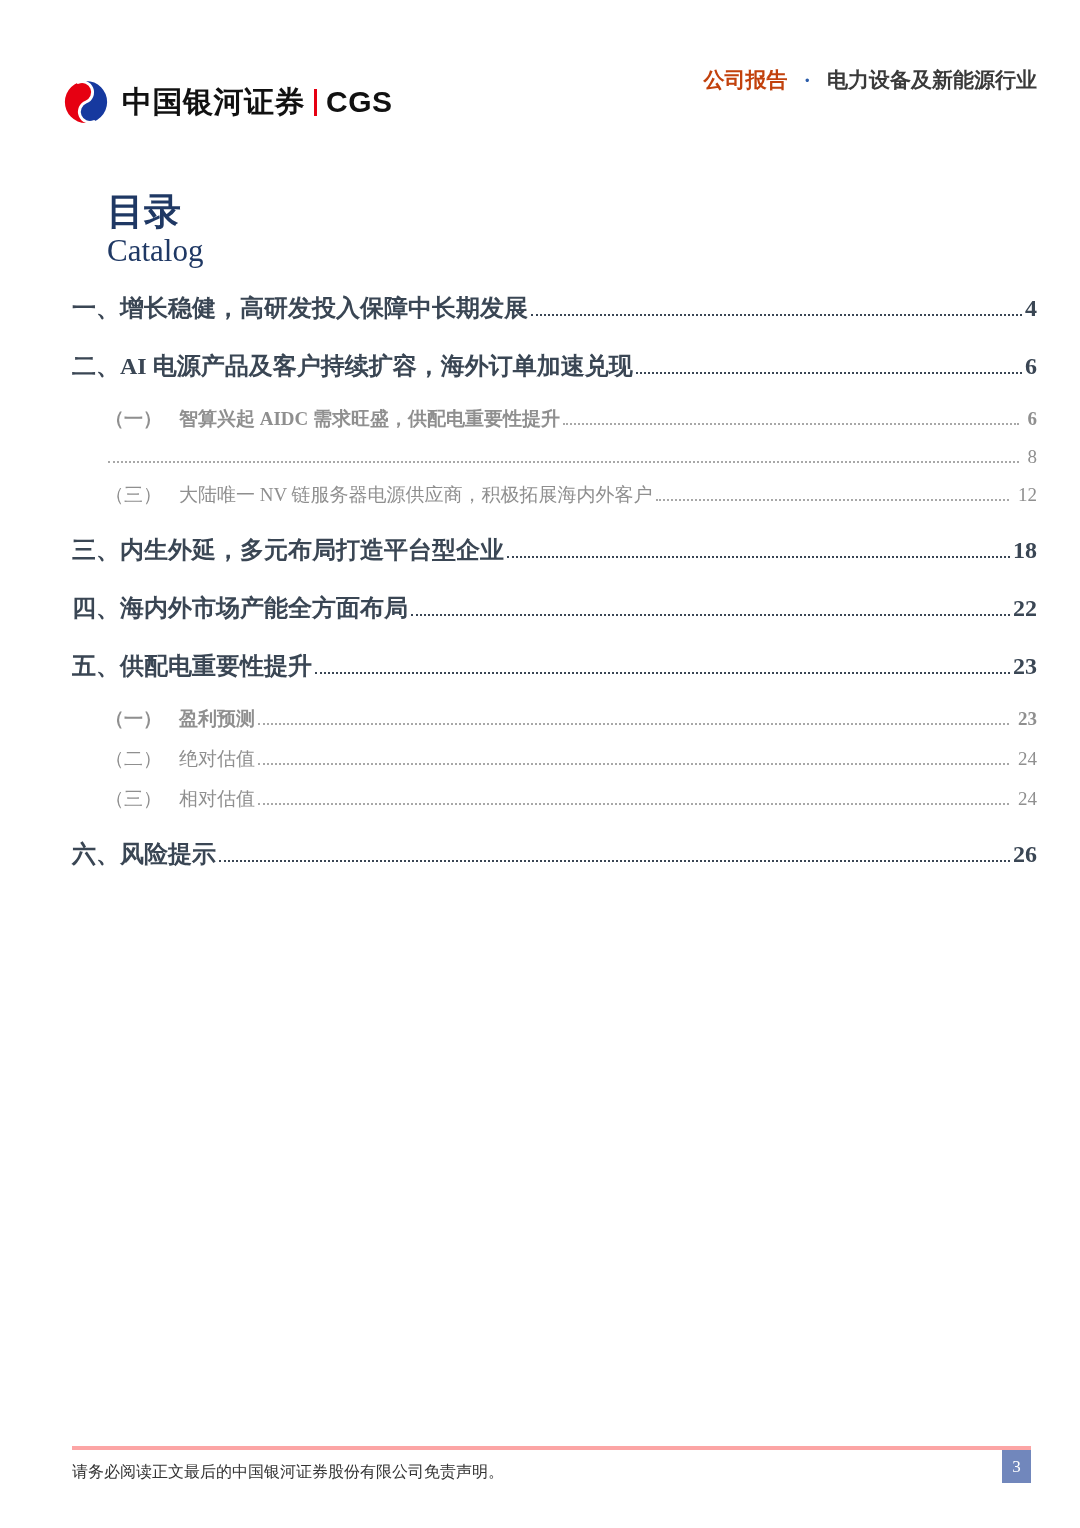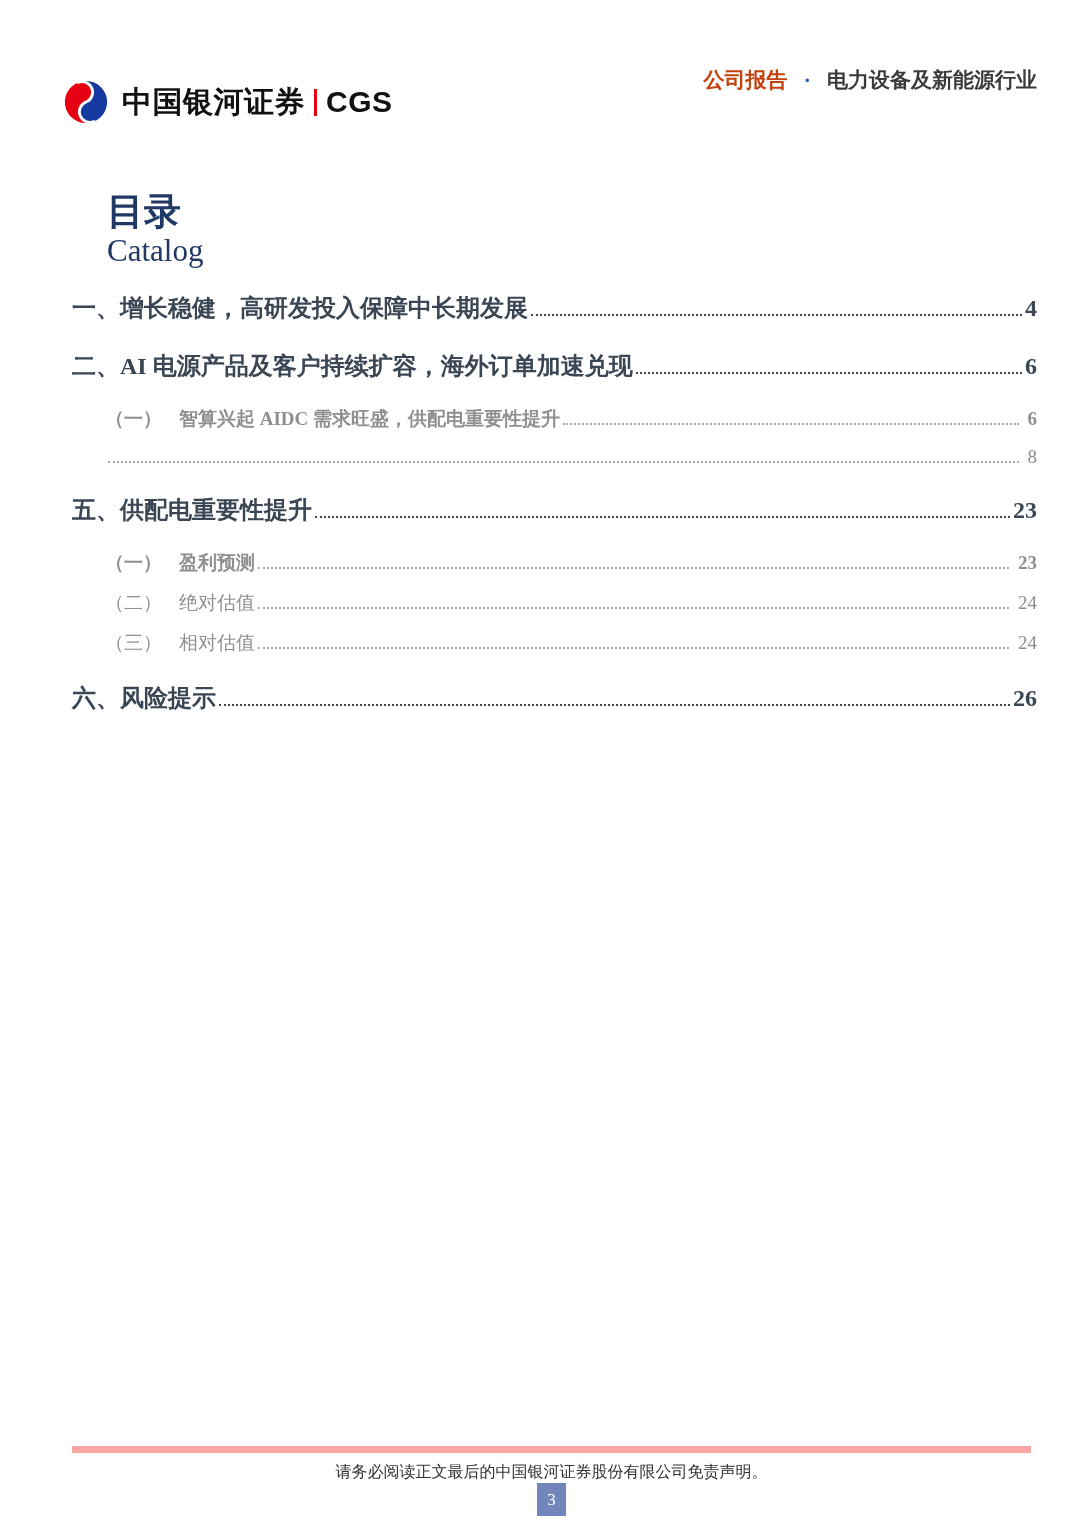--- a/index.html
+++ b/index.html
@@ -98,25 +98,24 @@
   .lvl1 + .lvl2 { margin-top: 24px; font-weight: bold; }
   .toc-row:first-child { margin-top: 0; }
   .toc-num { margin-right: 17px; }
 
   
   .footer {
     position: absolute;
     left: 72px;
     right: 49px;
     top: 1446px;
-    border-top: 7px solid #fca5a5;
+    border-top: 4px solid #fca5a5;
     display: flex;
     justify-content: space-between;
-    align-items: center;
-    flex-direction: column;
+    align-items: flex-end;
   }
   .disclaimer {
     font-size: 16px;
     color: #333333;
     padding-top: 9px;
   }
   .page-badge {
     width: 29px;
     height: 33px;
     background: #7187BC;
@@ -174,20 +173,35 @@
         </div>
         <div class="toc-row lvl2">
           <span class="toc-label"><span class="toc-num">（一）</span><span>智算兴起 AIDC 需求旺盛，供配电重要性提升</span></span>
           <span class="toc-leader"></span>
           <span class="toc-page">6</span>
         </div>
         <div class="toc-row lvl2">
           <span class="toc-leader"></span>
           <span class="toc-page">8</span>
         </div>
+        <div class="toc-row lvl2">
+          <span class="toc-label"><span class="toc-num">（三）</span><span>大陆唯一 NV 链服务器电源供应商，积极拓展海内外客户</span></span>
+          <span class="toc-leader"></span>
+          <span class="toc-page">12</span>
+        </div>
+        <div class="toc-row lvl1">
+          <span class="toc-label">三、内生外延，多元布局打造平台型企业</span>
+          <span class="toc-leader"></span>
+          <span class="toc-page">18</span>
+        </div>
+        <div class="toc-row lvl1">
+          <span class="toc-label">四、海内外市场产能全方面布局</span>
+          <span class="toc-leader"></span>
+          <span class="toc-page">22</span>
+        </div>
         <div class="toc-row lvl1">
           <span class="toc-label">五、供配电重要性提升</span>
           <span class="toc-leader"></span>
           <span class="toc-page">23</span>
         </div>
         <div class="toc-row lvl2">
           <span class="toc-label"><span class="toc-num">（一）</span><span>盈利预测</span></span>
           <span class="toc-leader"></span>
           <span class="toc-page">23</span>
         </div>

